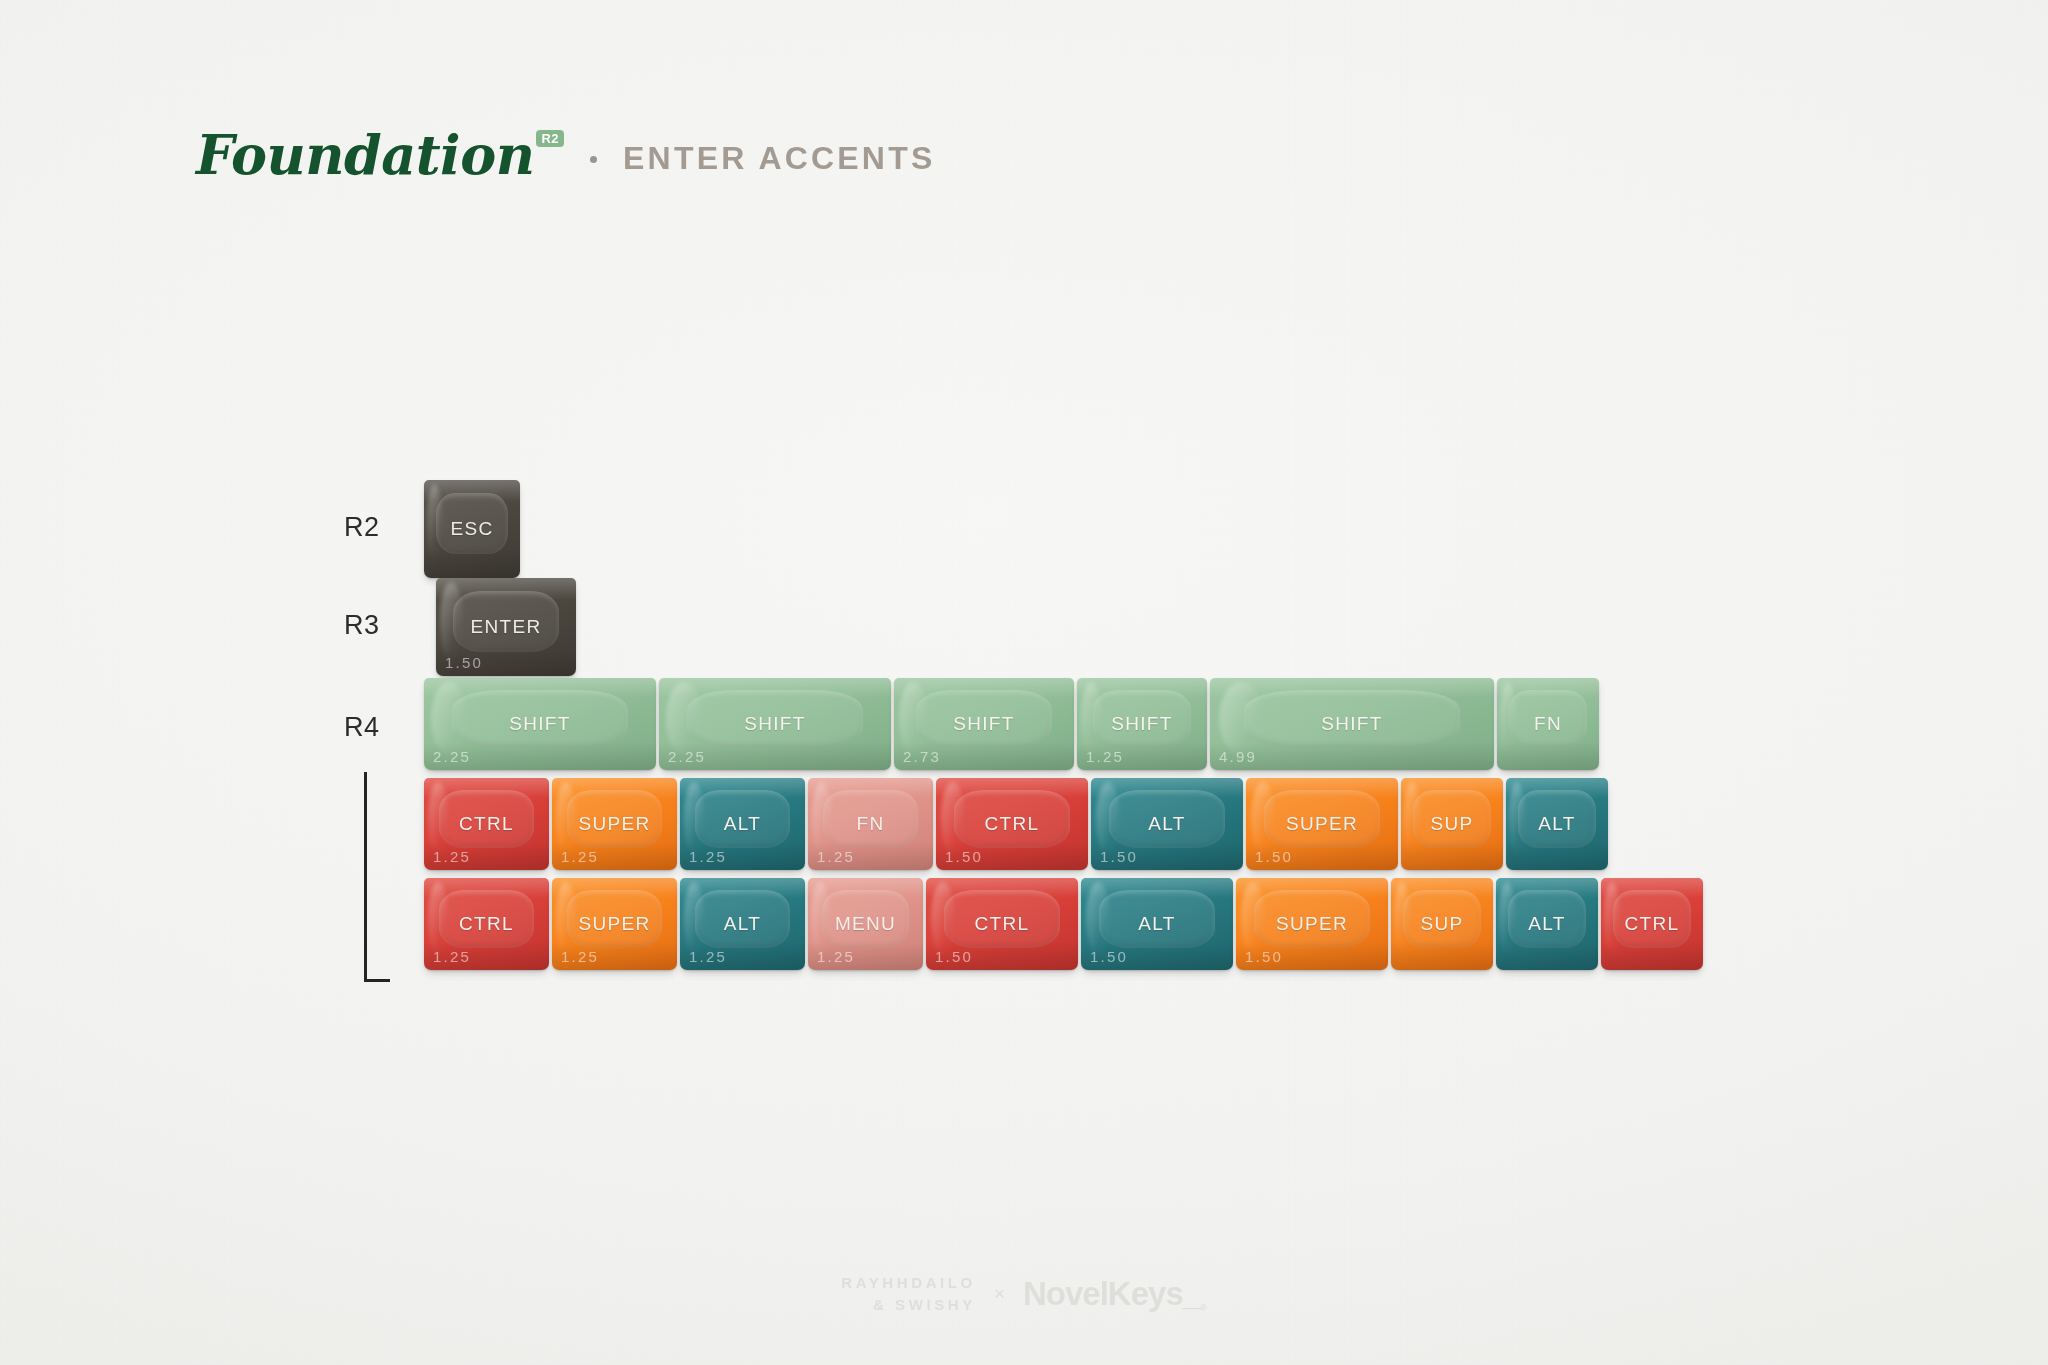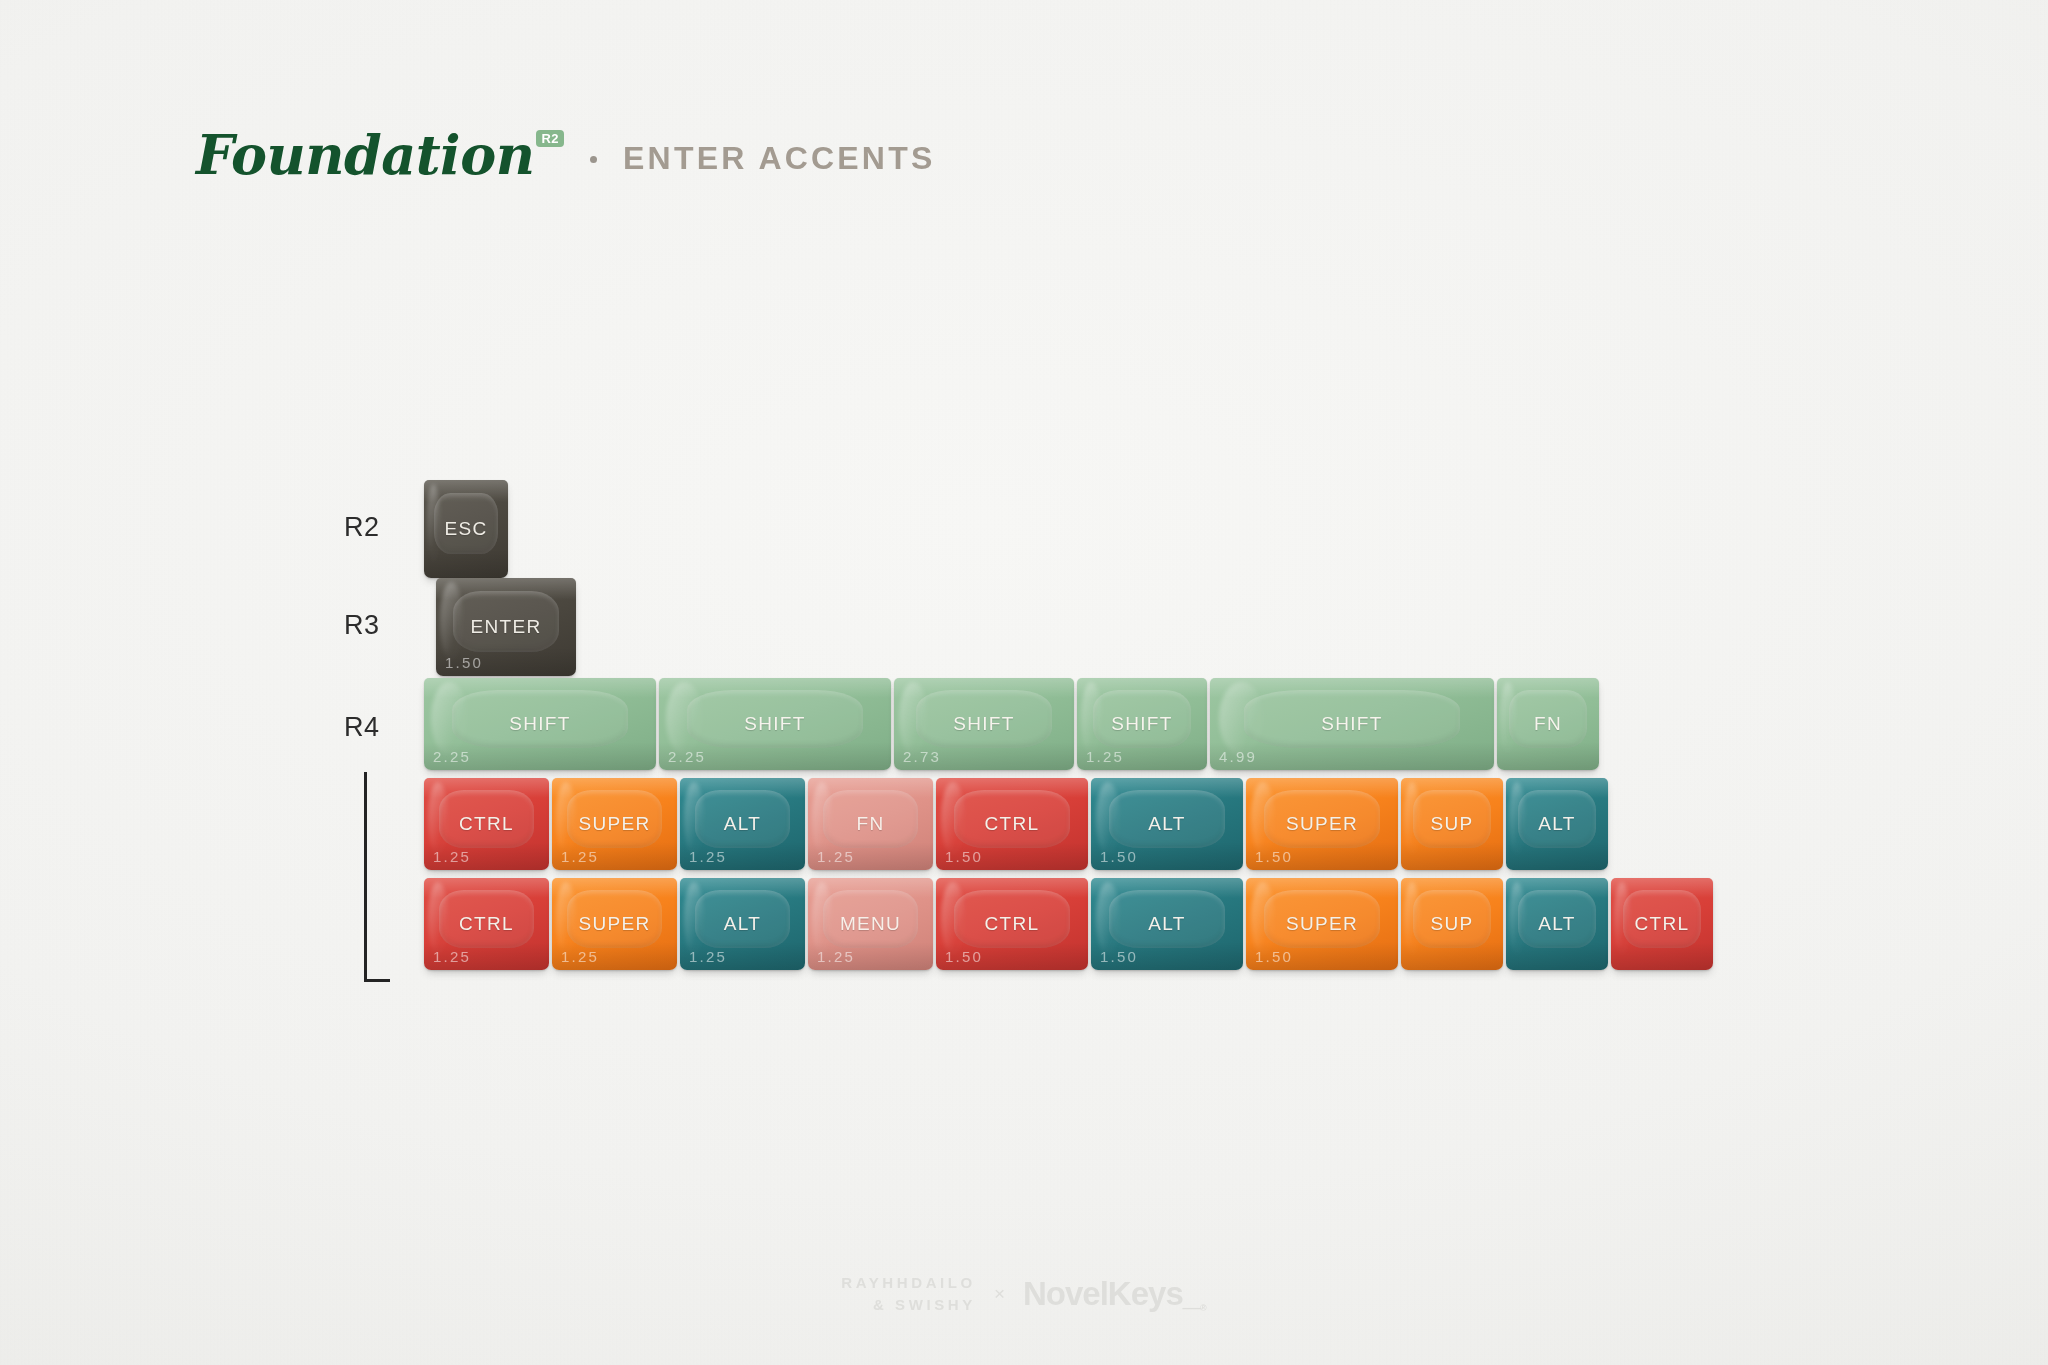--- a/index.html
+++ b/index.html
@@ -259,21 +259,21 @@
 
 <div class="board">
 
   <div class="row-label" style="left:344px; top:512px;">R2</div>
   <div class="row-label" style="left:344px; top:610px;">R3</div>
   <div class="row-label" style="left:344px; top:712px;">R4</div>
 
   <div class="bracket" style="left:364px; top:772px; width:26px; height:210px;"></div>
 
   <div class="keyrow" style="left:424px; top:480px;">
-    <div class="key k-dark" style="width:84px; height:98px;">
+    <div class="key k-dark" style="width:96px; height:98px;">
       <div class="toplight"></div>
       <div class="gloss"></div>
       <div class="face"></div>
       <div class="shade"></div>
       <div class="legend">ESC</div>
       <div class="size"></div>
     </div>
   </div>
 
   <div class="keyrow" style="left:424px; top:578px;">
@@ -431,21 +431,21 @@
       <div class="size">1.25</div>
     </div>
     <div class="key k-teal" style="width:125px; height:92px;">
       <div class="toplight"></div>
       <div class="gloss"></div>
       <div class="face"></div>
       <div class="shade"></div>
       <div class="legend">ALT</div>
       <div class="size">1.25</div>
     </div>
-    <div class="key k-pink" style="width:125px; height:92px;">
+    <div class="key k-pink" style="width:115px; height:92px;">
       <div class="toplight"></div>
       <div class="gloss"></div>
       <div class="face"></div>
       <div class="shade"></div>
       <div class="legend">MENU</div>
       <div class="size">1.25</div>
     </div>
     <div class="key k-red" style="width:152px; height:92px;">
       <div class="toplight"></div>
       <div class="gloss"></div>

